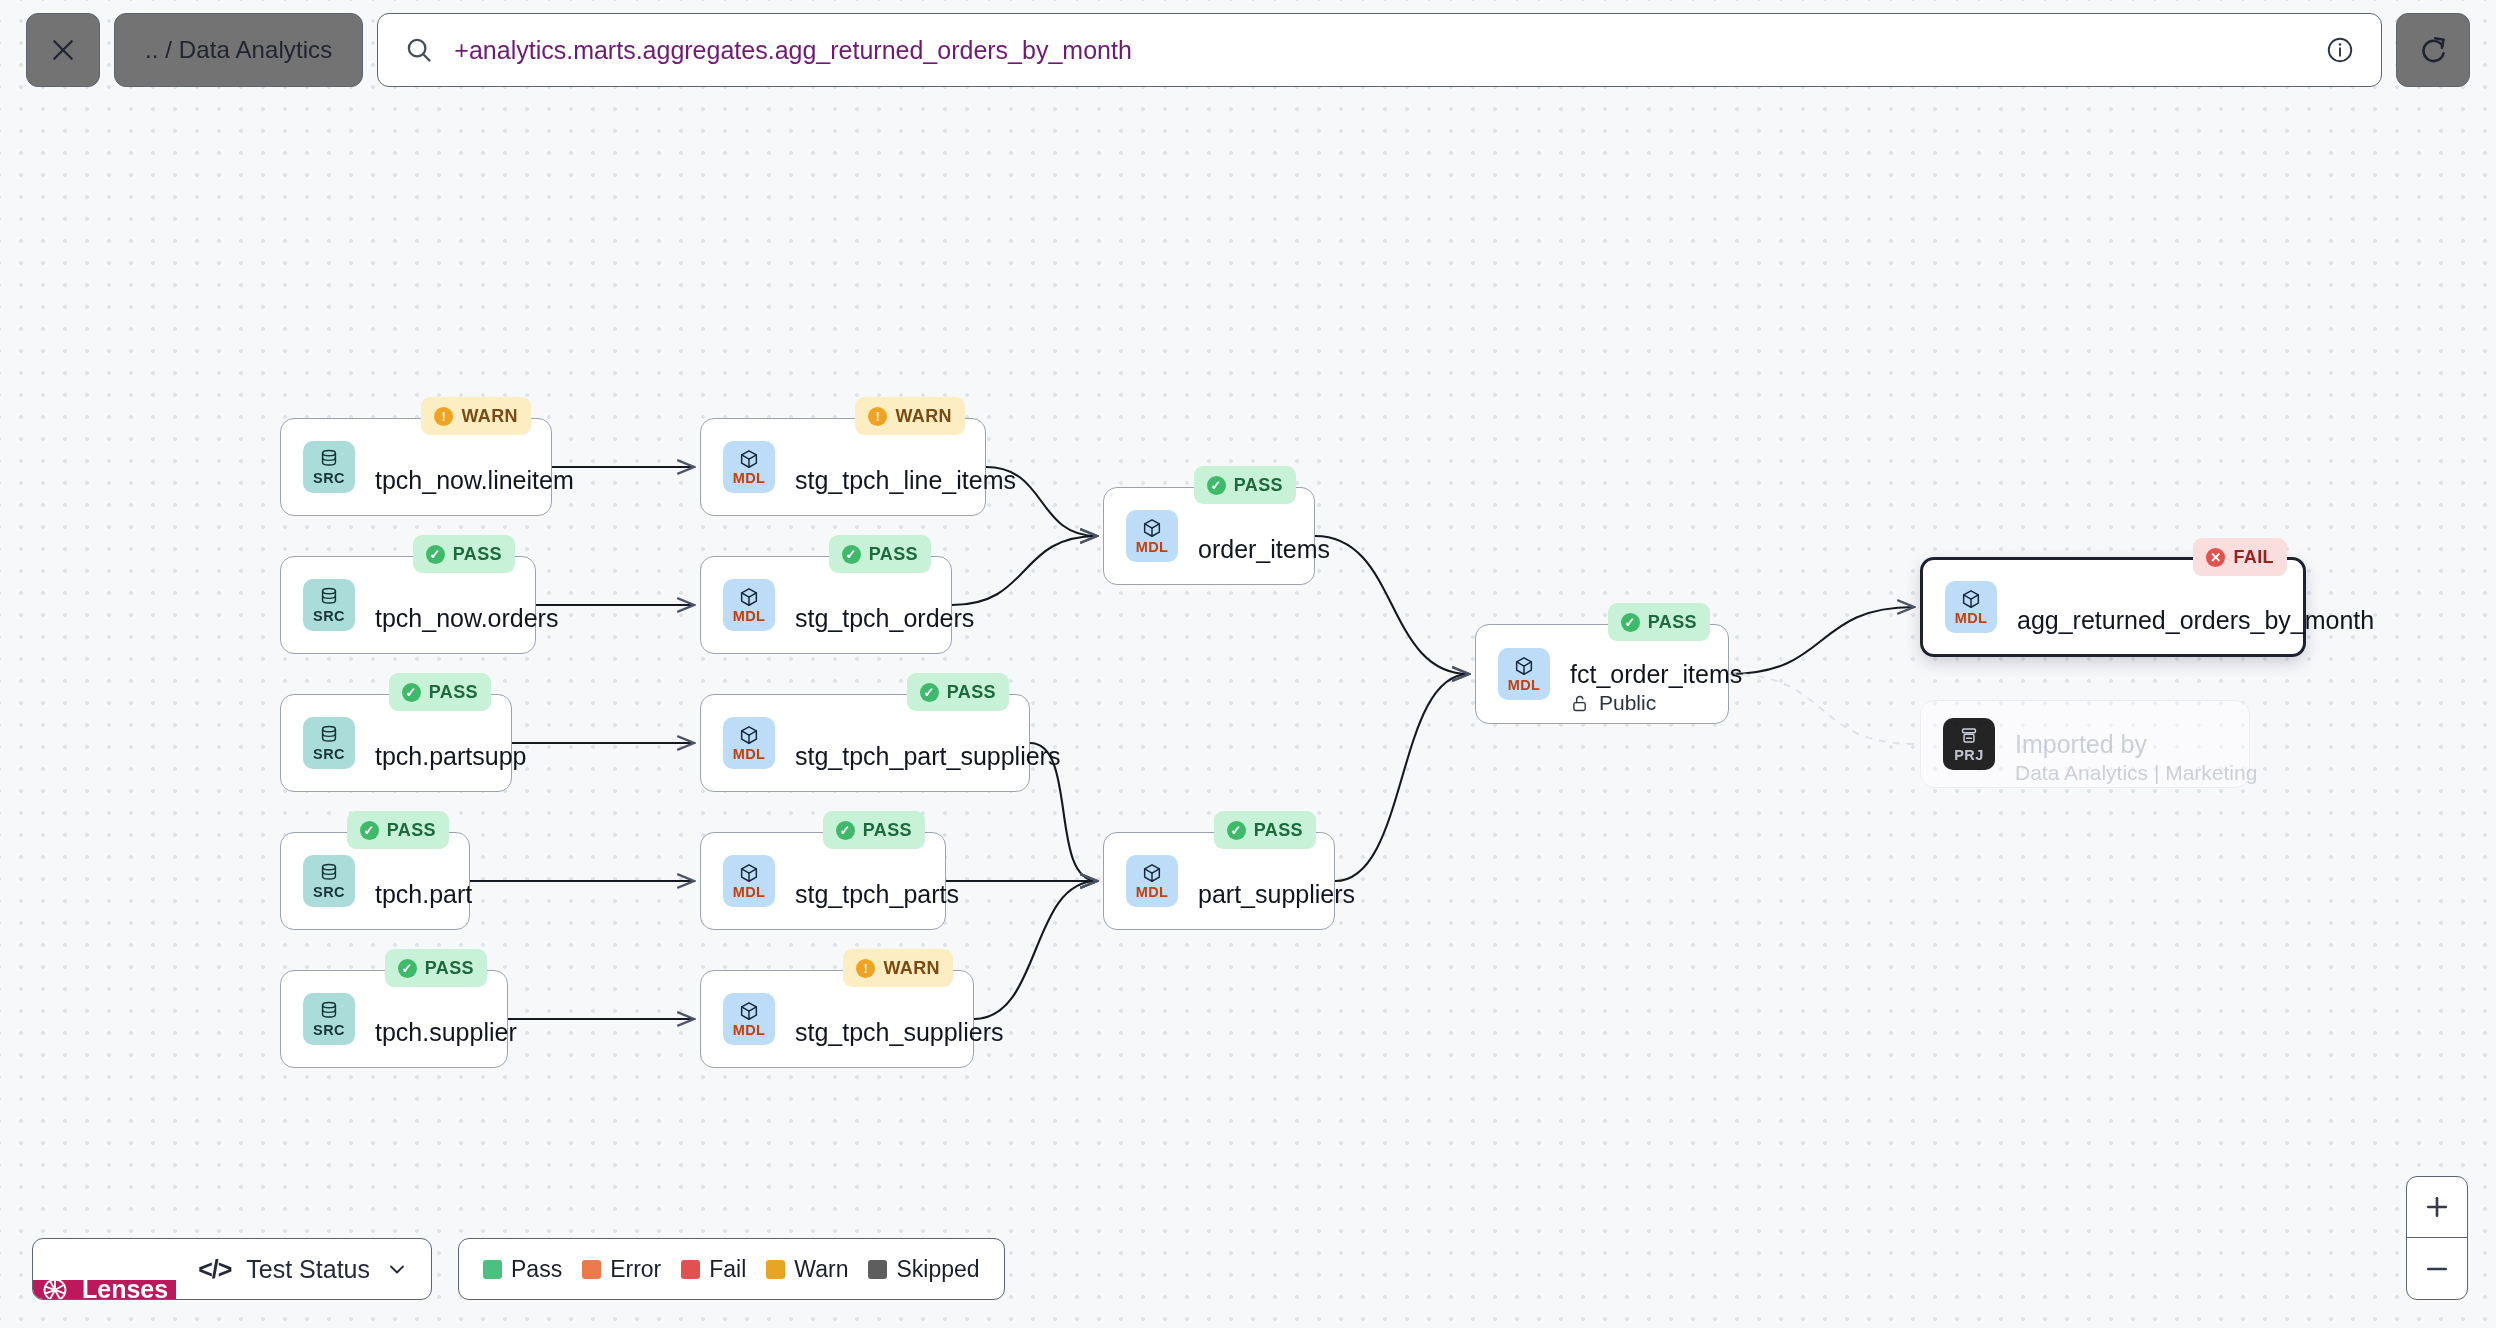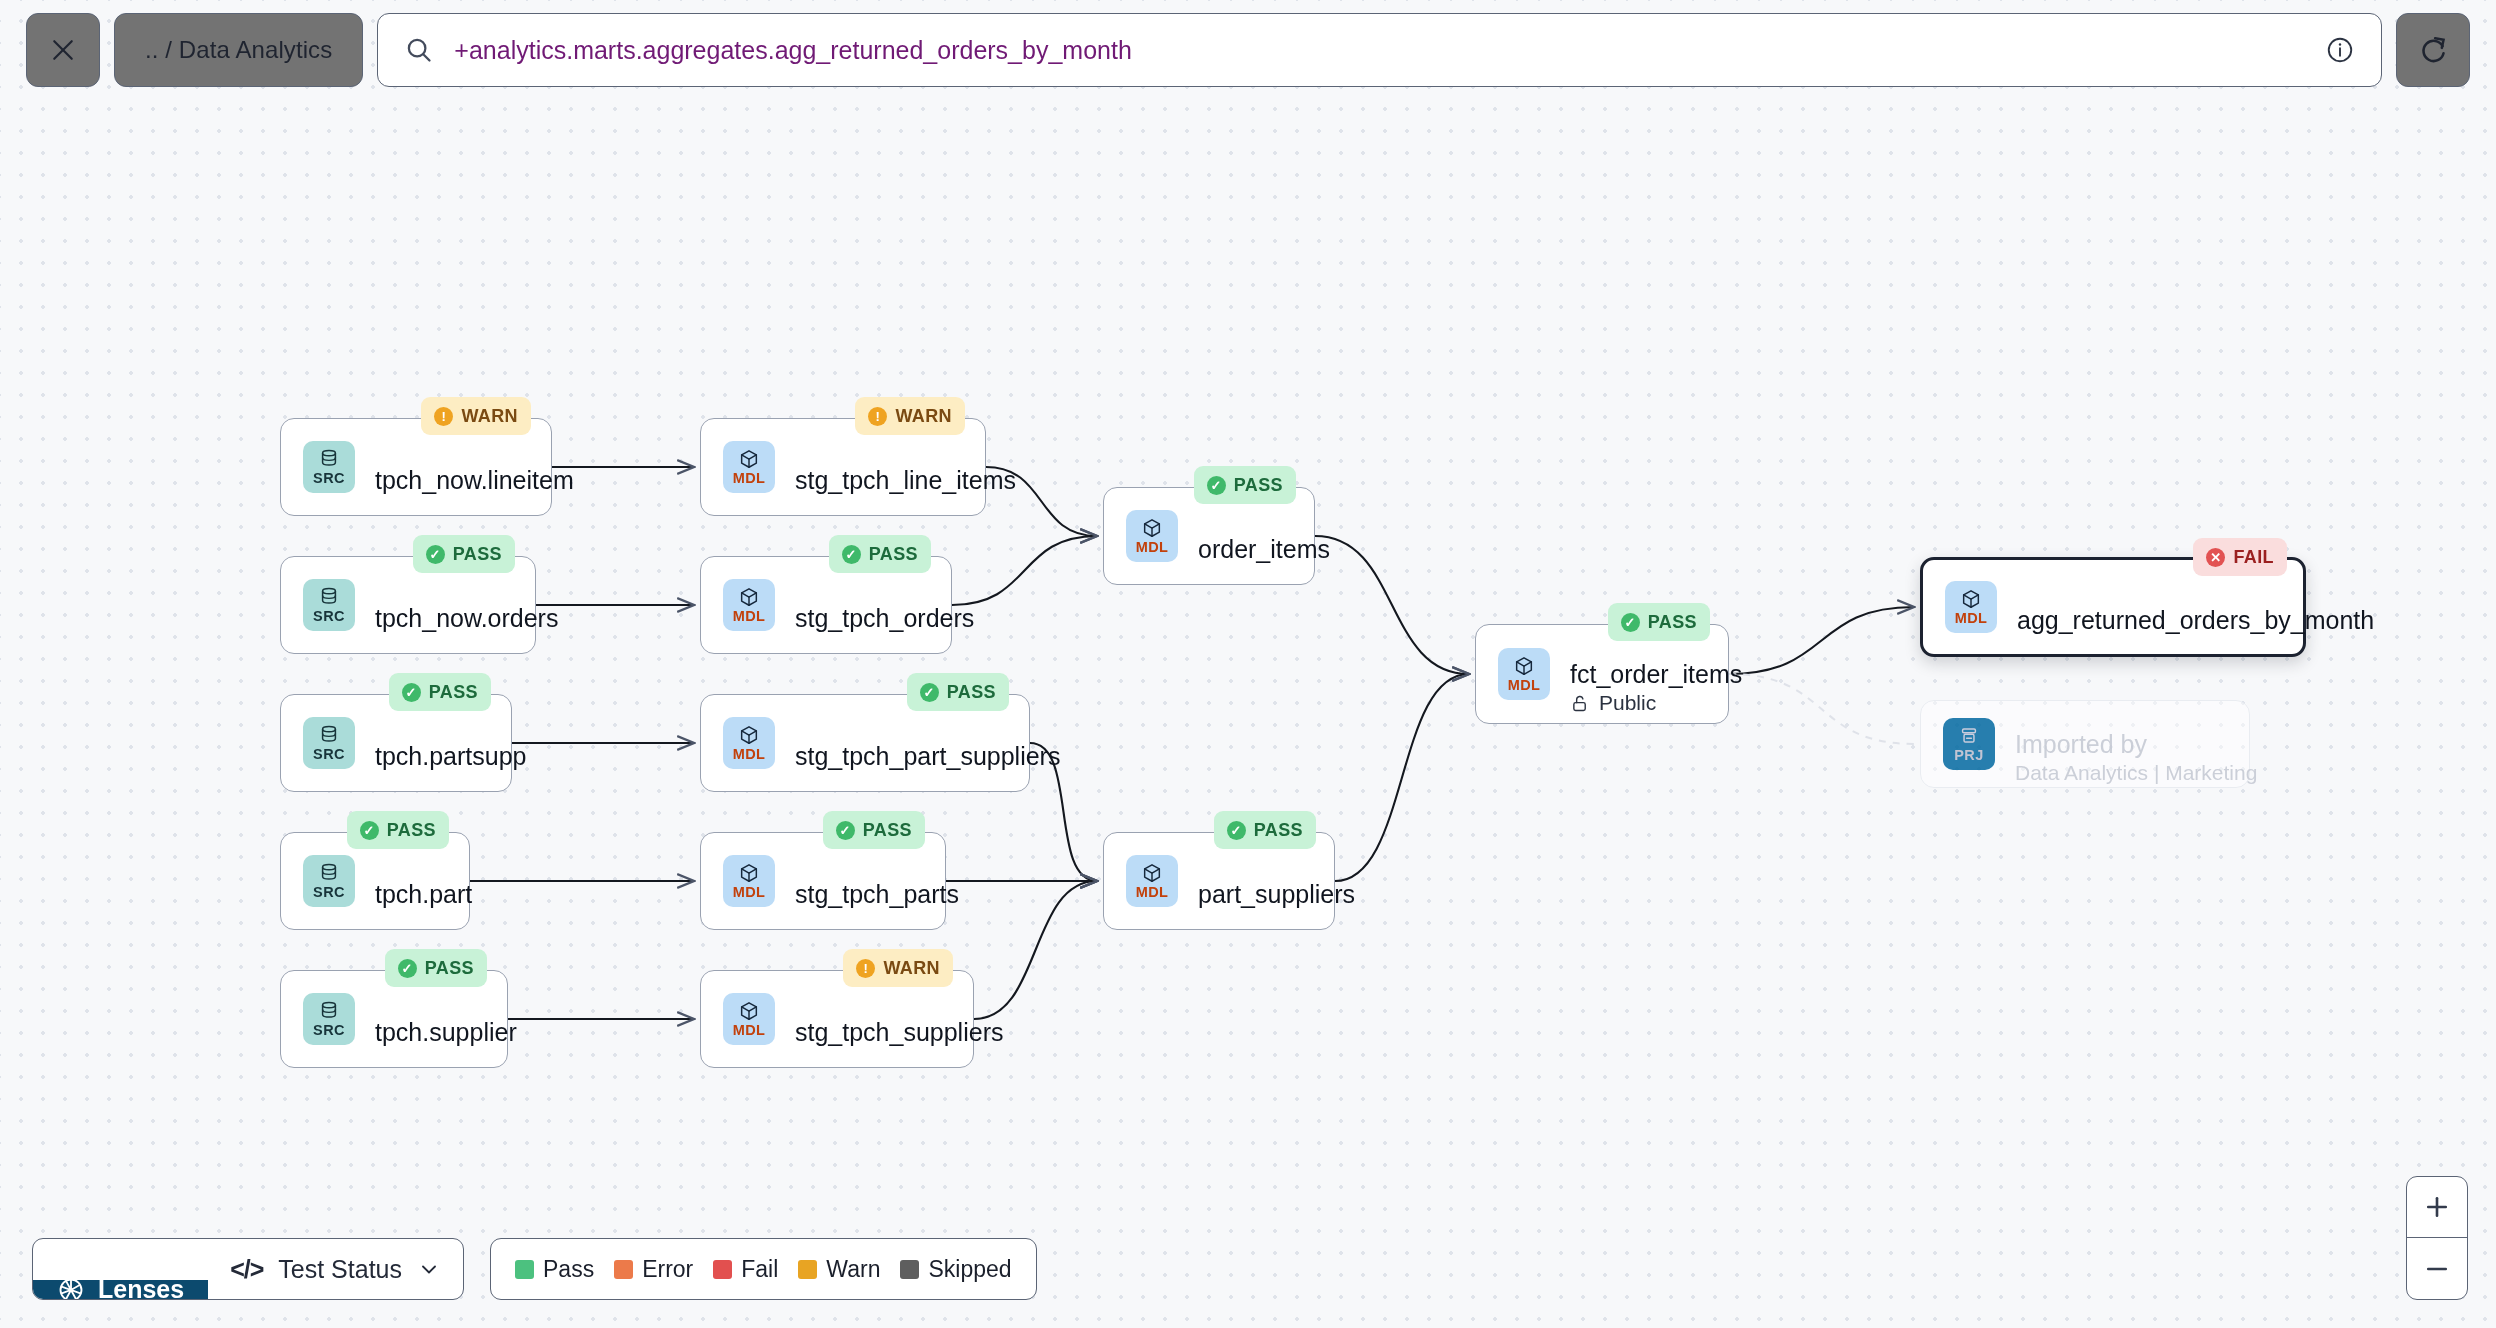--- a/index.html
+++ b/index.html
@@ -95,21 +95,21 @@
     flex: none; gap: 1px;
   }
   .chip .glyph { height: 22px; display: flex; align-items: center; }
   .chip .kind {
     font-size: 14.5px; font-weight: 600; letter-spacing: .4px; line-height: 1;
   }
   .chip.src { background: #aadcd9; }
   .chip.src .kind, .chip.src .glyph { color: #17343a; }
   .chip.mdl { background: #bcdcf7; }
   .chip.mdl .kind, .chip.mdl .glyph { color: #c2410c; }
-  .chip.prj { background: #0369a1; }
+  .chip.prj { background: #000000; }
   .chip.prj .kind, .chip.prj .glyph { color: #b9bccd; }
 
   .node-text { display: flex; flex-direction: column; justify-content: center; gap: 3px; min-width: 0; }
   .node-title { font-size: 25px; color: #10151f; white-space: nowrap; line-height: 1.15; margin-top: 27px; }
   .node-sub {
     font-size: 21px; color: #2b3240; display: flex; align-items: center; gap: 8px;
     white-space: nowrap; line-height: 1.15;
   }
   .node.ghost .node-title { color: #c4c8d3; }
   .node.ghost .node-sub   { color: #c4c8d3; }
@@ -146,23 +146,23 @@
   }
   #lens-group {
     display: flex; align-items: stretch;
     height: 62px;
     border-radius: 11px;
     border: 1.5px solid #5b6475;
     overflow: hidden;
     background: #fff;
   }
   #lenses-btn {
-    background: #0c4a6e; color: #fff;
+    background: #be185d; color: #fff;
     display: flex; align-items: center; gap: 13px;
-    padding: 0 24px;
+    padding: 0 8px;
     font-size: 25px; font-weight: 700;
     cursor: pointer;
     margin-top: 41px;
   }
   #test-status-btn {
     display: flex; align-items: center; gap: 15px;
     padding: 0 22px 0 22px;
     font-size: 25px; color: #242a38;
     cursor: pointer;
   }

